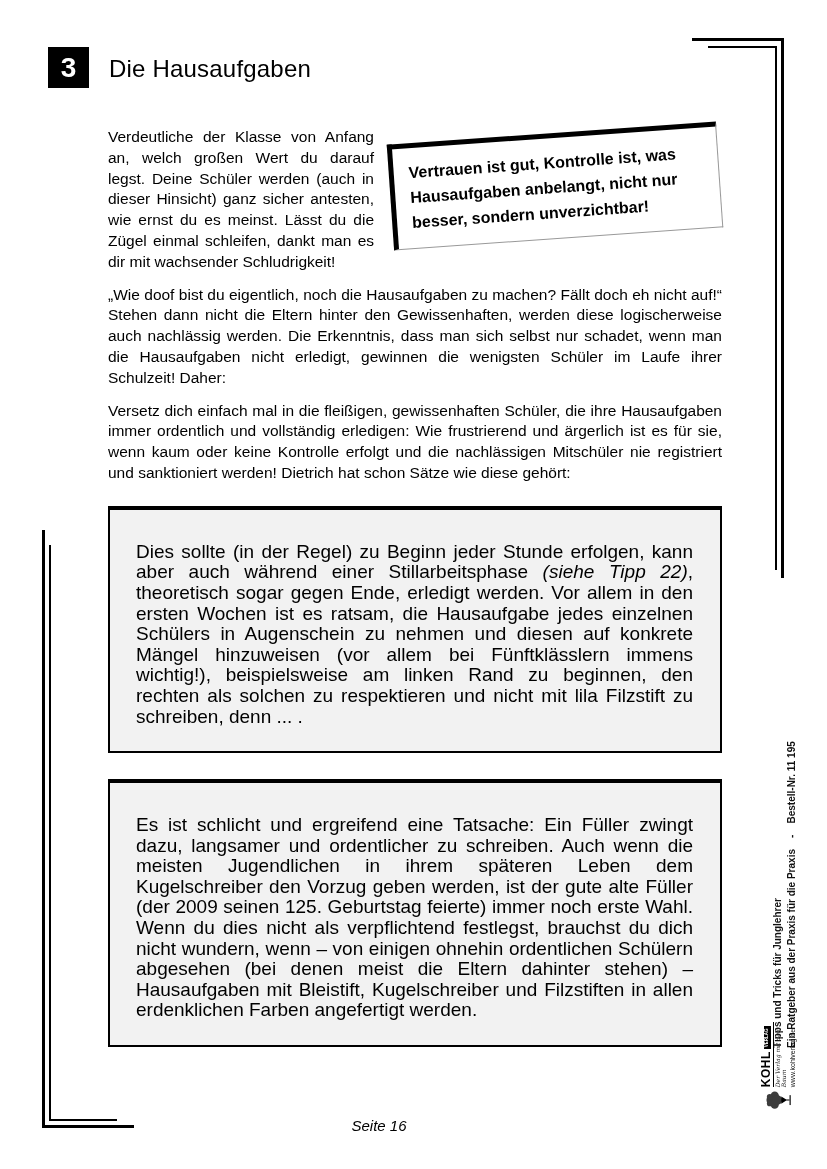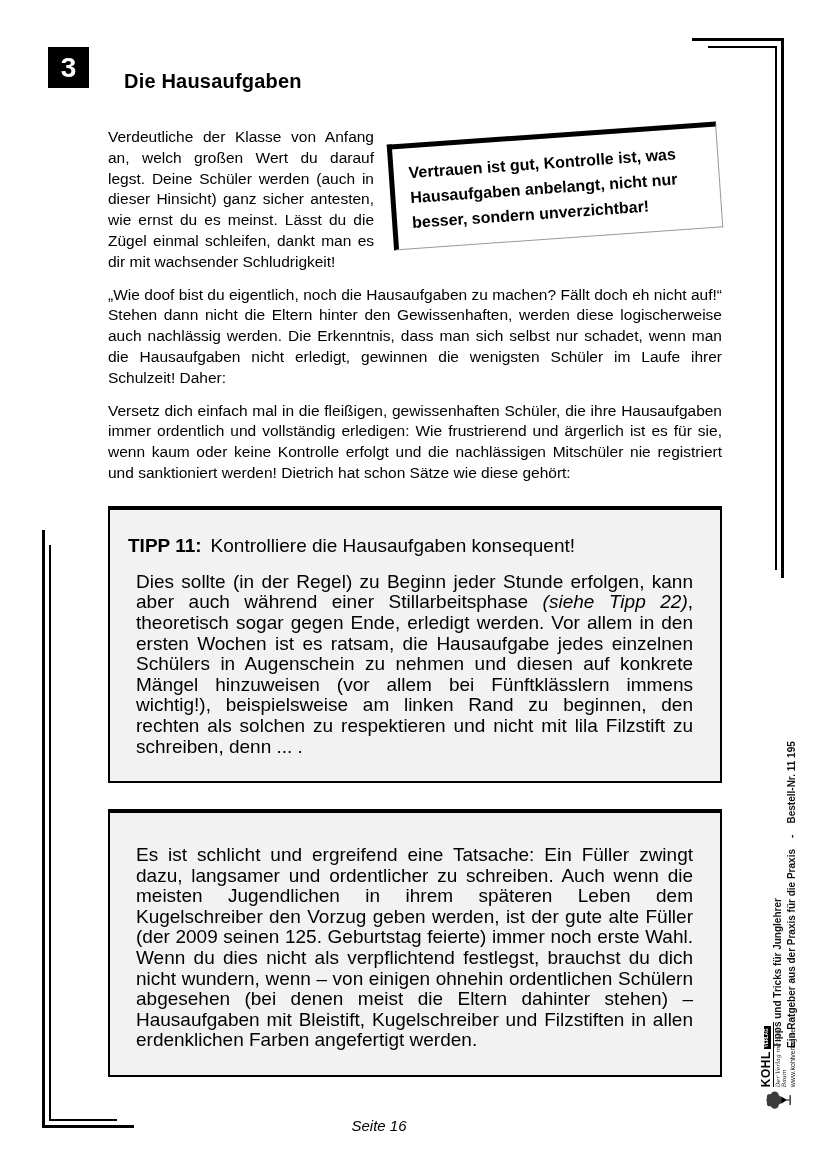--- a/index.html
+++ b/index.html
@@ -8,22 +8,22 @@
     font-family:"Liberation Sans",sans-serif;color:#000;overflow:hidden;
   }
 
   
   .chapter-badge{
     position:absolute;left:48px;top:47px;width:41px;height:41px;background:#000;
     color:#fff;display:flex;align-items:center;justify-content:center;
     font-size:28px;font-weight:bold;
   }
   .page-title{
-    position:absolute;left:108px;top:54px;margin:16px;
-    font-size:20px;font-weight:bold;letter-spacing:.2px;
+    position:absolute;left:108px;top:54px;margin:1px;
+    font-size:24px;font-weight:normal;letter-spacing:.2px;
   }
 
   
   .bar{position:absolute;background:#000;}
   .tr-outer-h{left:692px;top:38px;width:92px;height:3px;}
   .tr-outer-v{left:781px;top:38px;width:3px;height:540px;}
   .tr-inner-h{left:708px;top:46px;width:69px;height:2px;}
   .tr-inner-v{left:775px;top:46px;width:2px;height:524px;}
   .bl-outer-v{left:42px;top:530px;width:3px;height:598px;}
   .bl-outer-h{left:42px;top:1125px;width:92px;height:3px;}
@@ -123,23 +123,20 @@
         <span>Vertrauen ist gut, Kontrolle ist, was Hausaufgaben anbelangt, nicht nur besser, sondern unverzichtbar!</span>
       </div>
       <span>Verdeutliche der Klasse von Anfang an, welch großen Wert du darauf legst. Deine Schüler werden (auch in dieser Hinsicht) ganz sicher antesten, wie ernst du es meinst. Lässt du die Zügel einmal schleifen, dankt man es dir mit wachsender Schludrigkeit!</span>
     </div>
 
     <p class="para">„Wie doof bist du eigentlich, noch die Hausaufgaben zu machen? Fällt doch eh nicht auf!“ Stehen dann nicht die Eltern hinter den Gewissenhaften, werden diese logischerweise auch nachlässig werden. Die Erkenntnis, dass man sich selbst nur schadet, wenn man die Hausaufgaben nicht erledigt, gewinnen die wenigsten Schüler im Laufe ihrer Schulzeit! Daher:</p>
 
     <p class="para">Versetz dich einfach mal in die fleißigen, gewissenhaften Schüler, die ihre Hausaufgaben immer ordentlich und vollständig erledigen: Wie frustrierend und ärgerlich ist es für sie, wenn kaum oder keine Kontrolle erfolgt und die nachlässigen Mitschüler nie registriert und sanktioniert werden! Dietrich hat schon Sätze wie diese gehört:</p>
 
     <div class="tip-box">
-      <div class="tip-heading">
-        <span class="tip-label">TIPP 11:</span><span>Kontrolliere die Hausaufgaben konsequent!</span>
-      </div>
       <p class="tip-body"><span>Dies sollte (in der Regel) zu Beginn jeder Stunde erfolgen, kann aber auch während einer Stillarbeitsphase </span><em>(siehe Tipp 22)</em><span>, theoretisch sogar gegen Ende, erledigt werden. Vor allem in den ersten Wochen ist es ratsam, die Hausaufgabe jedes einzelnen Schülers in Augenschein zu nehmen und diesen auf konkrete Mängel hinzuweisen (vor allem bei Fünftklässlern immens wichtig!), beispielsweise am linken Rand zu beginnen, den rechten als solchen zu respektieren und nicht mit lila Filzstift zu schreiben, denn ... .</span></p>
     </div>
 
     <div class="tip-box">
       <p class="tip-body">Es ist schlicht und ergreifend eine Tatsache: Ein Füller zwingt dazu, langsamer und ordentlicher zu schreiben. Auch wenn die meisten Jugendlichen in ihrem späteren Leben dem Kugelschreiber den Vorzug geben werden, ist der gute alte Füller (der 2009 seinen 125. Geburtstag feierte) immer noch erste Wahl. Wenn du dies nicht als verpflichtend festlegst, brauchst du dich nicht wundern, wenn – von einigen ohnehin ordentlichen Schülern abgesehen (bei denen meist die Eltern dahinter stehen) – Hausaufgaben mit Bleistift, Kugelschreiber und Filzstiften in allen erdenklichen Farben angefertigt werden.</p>
     </div>
   </div>
 
   <div class="sidebar-rotated">
     <div class="sb-line">Tipps und Tricks für Junglehrer</div>

